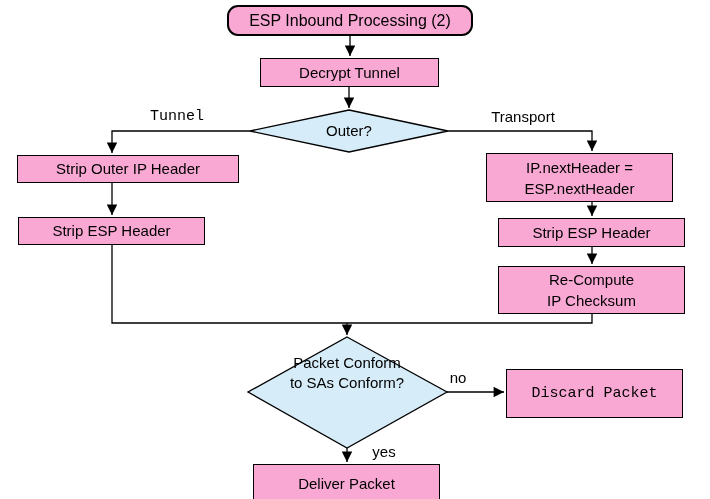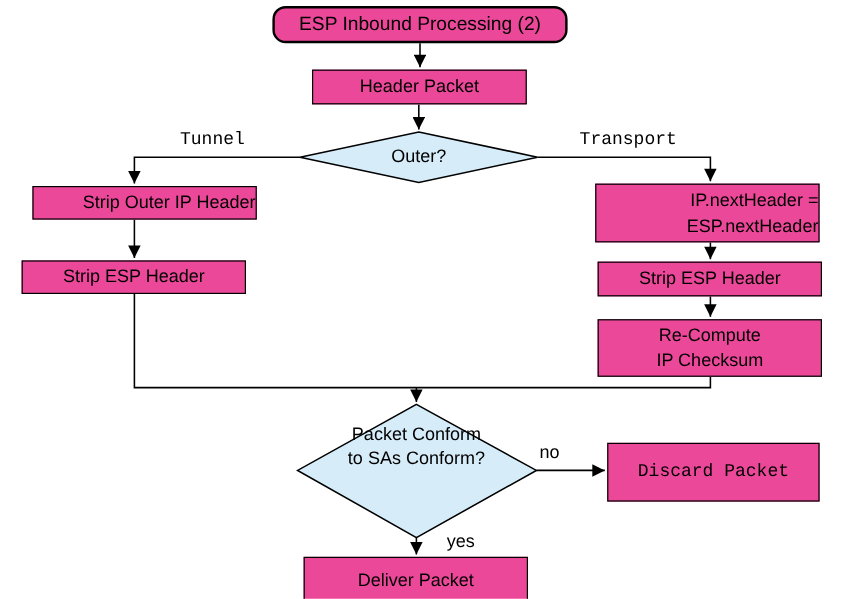--- a/index.html
+++ b/index.html
@@ -15,21 +15,21 @@
 
   .edges {
     position: absolute;
     left: 0; top: 0;
     width: 710px; height: 499px;
   }
 
   .node {
     position: absolute;
     box-sizing: border-box;
-    background: #ec4899;
+    background: #f9a8d4;
     border: 1.5px solid #000000;
     color: #000000;
     font-size: 15px;
     line-height: 20px;
     display: flex;
     flex-direction: column;
     align-items: center;
     justify-content: center;
     text-align: center;
     white-space: nowrap;
@@ -96,32 +96,32 @@
 
     <polygon points="349,110 448,131 349,152 250,131" fill="#d6ecf8" stroke="#000000" stroke-width="1.3"></polygon>
     <polygon points="347,337 447,392 347,448 248,392" fill="#d6ecf8" stroke="#000000" stroke-width="1.3"></polygon>
   </svg>
 
   <div class="node start" style="left:227px; top:5px; width:246px; height:31px;">
     <span>ESP Inbound Processing (2)</span>
   </div>
 
   <div class="node" style="left:260px; top:58px; width:179px; height:29px;">
-    <span>Header Packet</span>
+    <span>Decrypt Tunnel</span>
   </div>
 
-  <div class="node" style="left:27px; top:155px; width:187px; height:28px;align-items:flex-end;">
+  <div class="node" style="left:17px; top:155px; width:222px; height:28px;">
     <span>Strip Outer IP Header</span>
   </div>
 
   <div class="node" style="left:18px; top:217px; width:187px; height:28px;">
     <span>Strip ESP Header</span>
   </div>
 
-  <div class="node" style="left:496px; top:153px; width:187px; height:49px; line-height:21px;align-items:flex-end;">
+  <div class="node" style="left:486px; top:153px; width:187px; height:49px; line-height:21px;">
     <div>IP.nextHeader =</div>
     <div>ESP.nextHeader</div>
   </div>
 
   <div class="node" style="left:498px; top:218px; width:187px; height:29px;">
     <span>Strip ESP Header</span>
   </div>
 
   <div class="node" style="left:498px; top:266px; width:187px; height:48px; line-height:21px;">
     <div>Re-Compute</div>
@@ -138,19 +138,19 @@
 
   <div class="diamond-label" style="left:299px; top:122px; width:100px;">Outer?</div>
 
   <div class="diamond-label" style="left:262px; top:353px; width:170px; line-height:20px;">
     <div>Packet Conform</div>
     <div>to SAs Conform?</div>
   </div>
 
   <div class="edge-label" style="left:147px; top:108px; width:60px;font-family:Liberation Mono, monospace;">Tunnel</div>
 
-  <div class="edge-label" style="left:483px; top:108px; width:80px;font-family:Liberation Mono, monospace;">Transport</div>
+  <div class="edge-label" style="left:483px; top:108px; width:80px;">Transport</div>
 
   <div class="edge-label" style="left:438px; top:369px; width:40px;">no</div>
 
   <div class="edge-label" style="left:364px; top:443px; width:40px;">yes</div>
 
 </div>
 
 </body></html>

